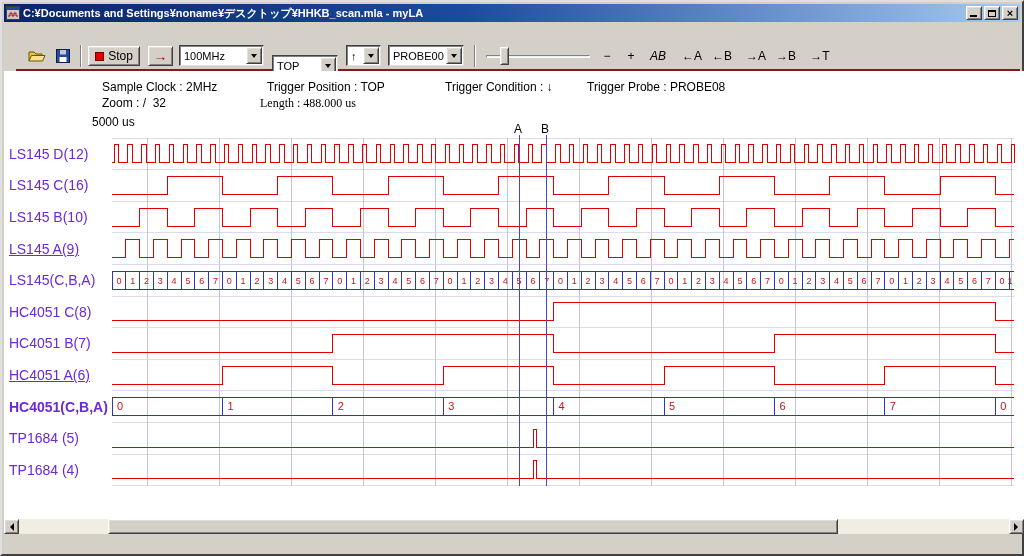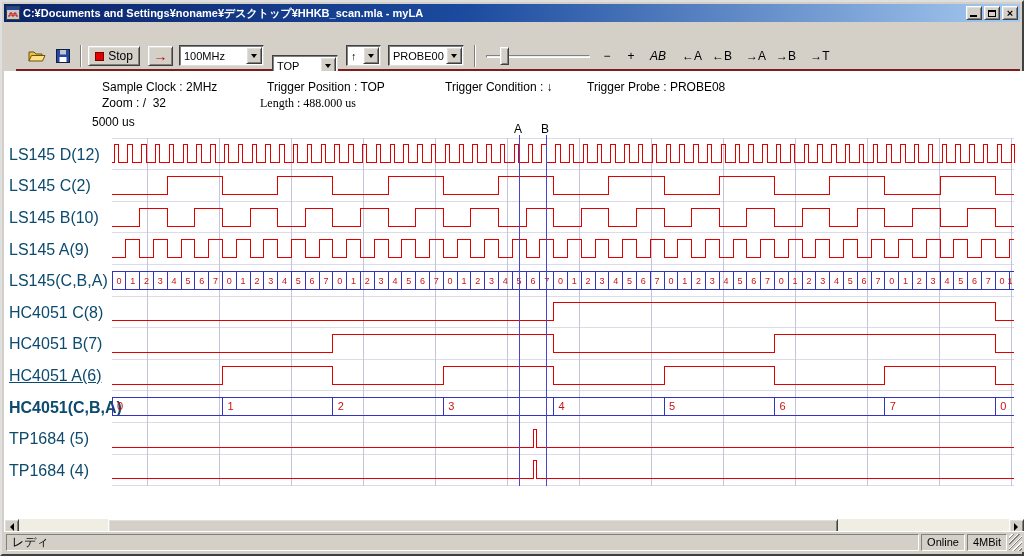--- a/index.html
+++ b/index.html
@@ -41,21 +41,21 @@
     box-shadow:inset 1px 1px 0 #dfdfdf, inset -1px -1px 0 #808080; display:flex; align-items:center; justify-content:center; }
   .tri-down { width:0; height:0; border:3px solid transparent; border-top:4px solid #000; margin-top:4px; }
   .slider { position:absolute; top:4px; height:22px; }
   .slider-track { position:absolute; left:0; right:0; top:10px; height:3px; background:#efefef; border:1px solid; border-color:#808080 #fff #fff #808080; }
   .slider-thumb { position:absolute; left:14px; top:2px; width:9px; height:18px; background:#d4d0c8;
     border:1px solid; border-color:#fff #404040 #404040 #fff; box-shadow:inset 1px 1px 0 #dfdfdf, inset -1px -1px 0 #808080; }
 
   
   .main { position:absolute; left:2px; top:69px; width:1020px; height:448px; background:#ffffff; }
   .info { position:absolute; font-size:12px; color:#000; white-space:pre; }
-  .ch-label { position:absolute; left:7px; font-size:16px; color:#0c4a6e; white-space:nowrap; }
+  .ch-label { position:absolute; left:7px; font-size:14px; color:#6d28d9; white-space:nowrap; }
   .cursor-label { position:absolute; font-size:12px; color:#000; }
   #waves { position:absolute; left:0; top:0; pointer-events:none; }
   .wave-hit { position:absolute; left:110px; top:130px; width:902px; height:356px; }
 
   
   .hscroll { position:absolute; left:2px; top:517px; width:1020px; height:15px; background:#f0eee3; }
   .sb-btn { position:absolute; top:0; width:15px; height:15px; background:#d4d0c8; border:1px solid; border-color:#fff #404040 #404040 #fff;
     box-shadow:inset 1px 1px 0 #dfdfdf, inset -1px -1px 0 #808080; display:flex; align-items:center; justify-content:center; }
   .tri-left  { width:0; height:0; border:4px solid transparent; border-right:4px solid #000; margin-right:3px; }
   .tri-right { width:0; height:0; border:4px solid transparent; border-left:4px solid #000; margin-left:3px; }
@@ -164,23 +164,23 @@
   <span class="info" style="left:443px; top:78px;">Trigger Condition : ↓</span>
   <span class="info" style="left:544px; top:78px;margin-left:41px;">Trigger Probe : PROBE08</span>
   <span class="info" style="left:100px; top:94px;text-align:right;">Zoom : /  32</span>
   <span class="info" style="left:258px; top:94px;font-family:Liberation Serif, serif;">Length : 488.000 us</span>
   <span class="info" style="left:84px; top:113px;margin-left:6px;">5000 us</span>
 
   <span class="cursor-label" style="left:512px; top:120px;">A</span>
   <span class="cursor-label" style="left:539px; top:120px;">B</span>
 
   <span class="ch-label" style="top:144px;">LS145 D(12)</span>
-  <span class="ch-label" style="top:175px;">LS145 C(2)</span>
+  <span class="ch-label" style="top:175px;">LS145 C(16)</span>
   <span class="ch-label" style="top:207px;">LS145 B(10)</span>
-  <span class="ch-label" style="top:239px;">LS145 A(9)</span>
+  <span class="ch-label" style="top:239px;text-decoration:underline;">LS145 A(9)</span>
   <span class="ch-label" style="top:270px;">LS145(C,B,A)</span>
   <span class="ch-label" style="top:302px;">HC4051 C(8)</span>
   <span class="ch-label" style="top:333px;text-align:center;">HC4051 B(7)</span>
   <span class="ch-label" style="top:365px;text-decoration:underline;">HC4051 A(6)</span>
   <span class="ch-label" style="top:397px;font-weight:bold;">HC4051(C,B,A)</span>
   <span class="ch-label" style="top:428px;">TP1684 (5)</span>
   <span class="ch-label" style="top:460px;">TP1684 (4)</span>
 
   <svg id="waves" width="1024" height="556" shape-rendering="crispEdges">
       <line x1="110" y1="136" x2="1012" y2="136" stroke="#dcdce8" stroke-width="1"></line>
@@ -379,20 +379,14 @@
   <div class="hscroll">
     <span class="sb-btn" style="left:0;">
         <span class="tri-left"></span>
       </span>
     <span class="sb-thumb"></span>
     <span class="sb-btn" style="right:0;">
         <span class="tri-right"></span>
       </span>
   </div>
 
-  <div class="statusbar">
-    <span class="status-cell status-ready">レディ</span>
-    <span class="status-cell status-small">Online</span>
-    <span class="status-cell status-small">4MBit</span>
-    <span class="grip"></span>
-  </div>
 
 </div>
 
 </body></html>

